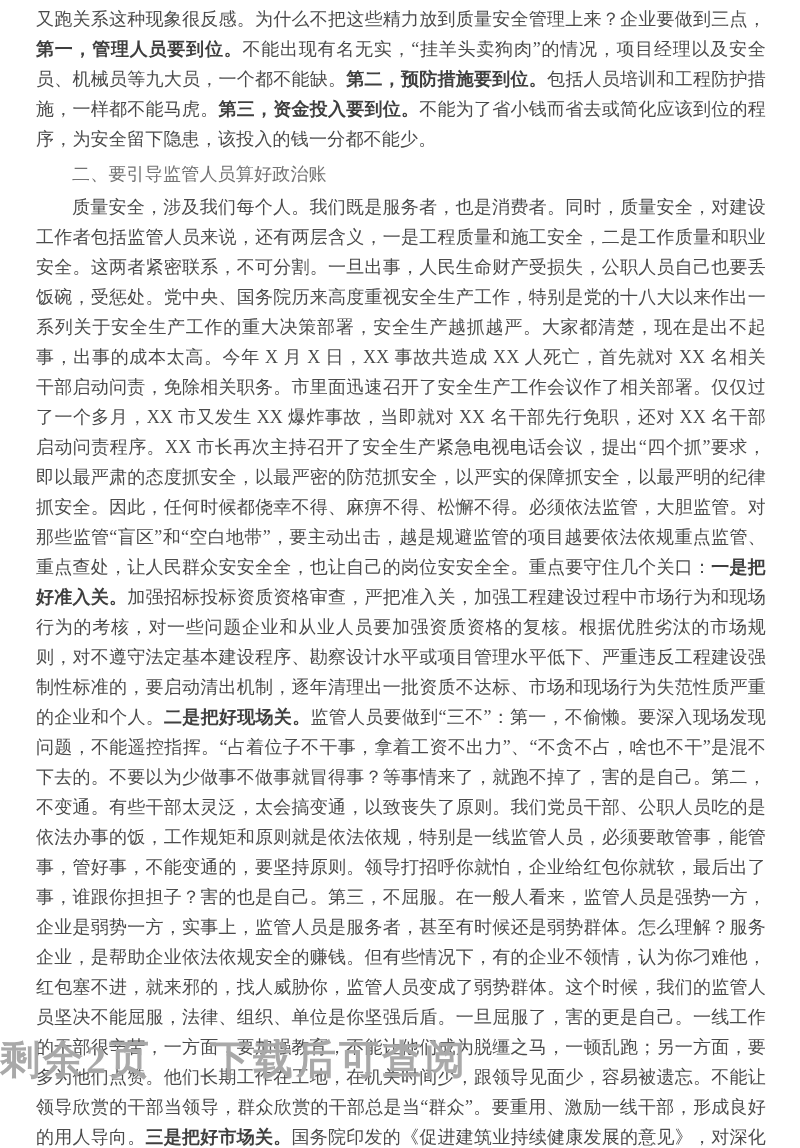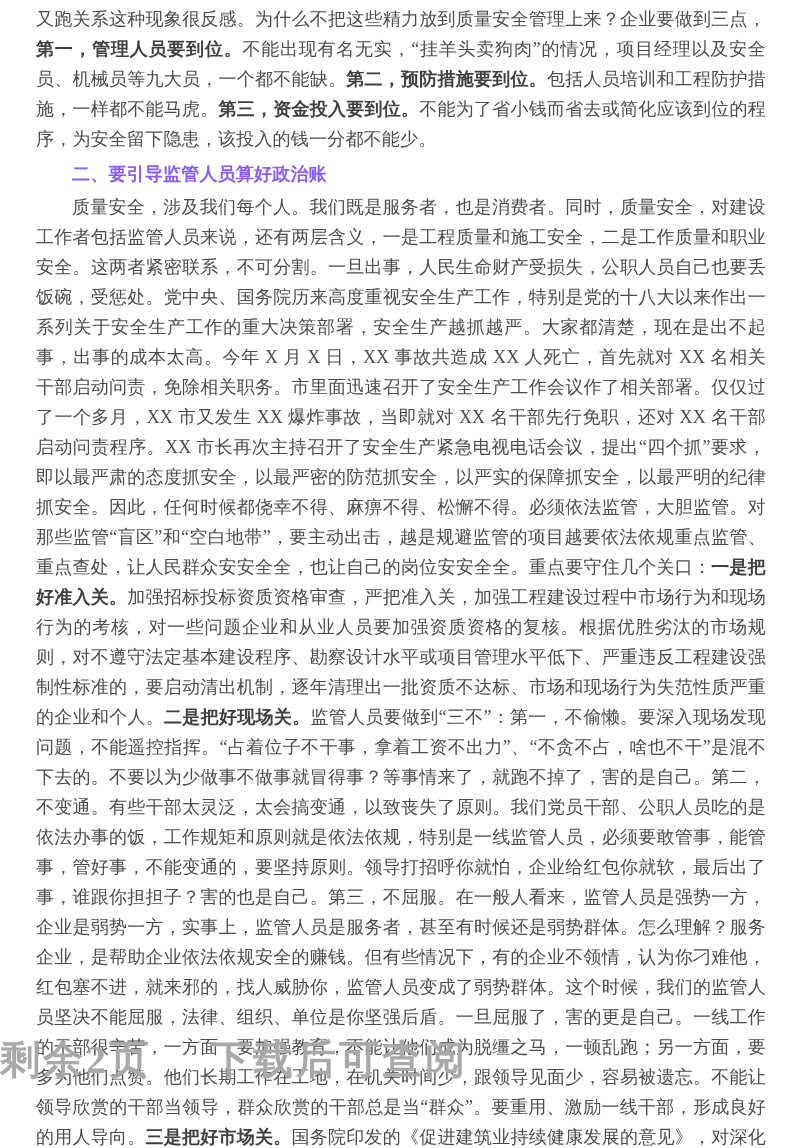--- a/index.html
+++ b/index.html
@@ -29,22 +29,22 @@
     text-align: justify;
   }
   .para {
     margin: 0;
     text-justify: inter-ideograph;
   }
   .para.indent { text-indent: 2em; }
   .heading {
     margin: 5px 0 3px 0;
     text-indent: 2em;
-    font-weight: 700;
-    color: #8b5cf6;
+    font-weight: 400;
+    color: #737373;
   }
   .bold { font-weight: 700; color: #3f3f3f; }
   .banner {
     position: absolute;
     top: 1032px;
     left: 0;
     right: 0;
     text-align: left;
     color: #a9a9a9;
     font-size: 40px;

